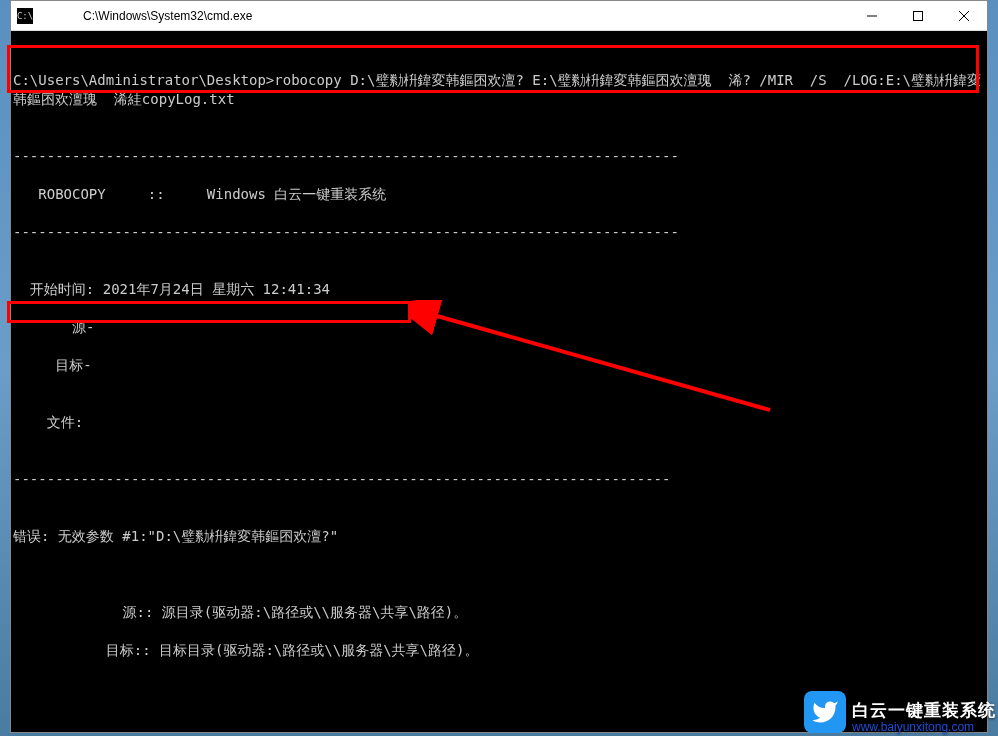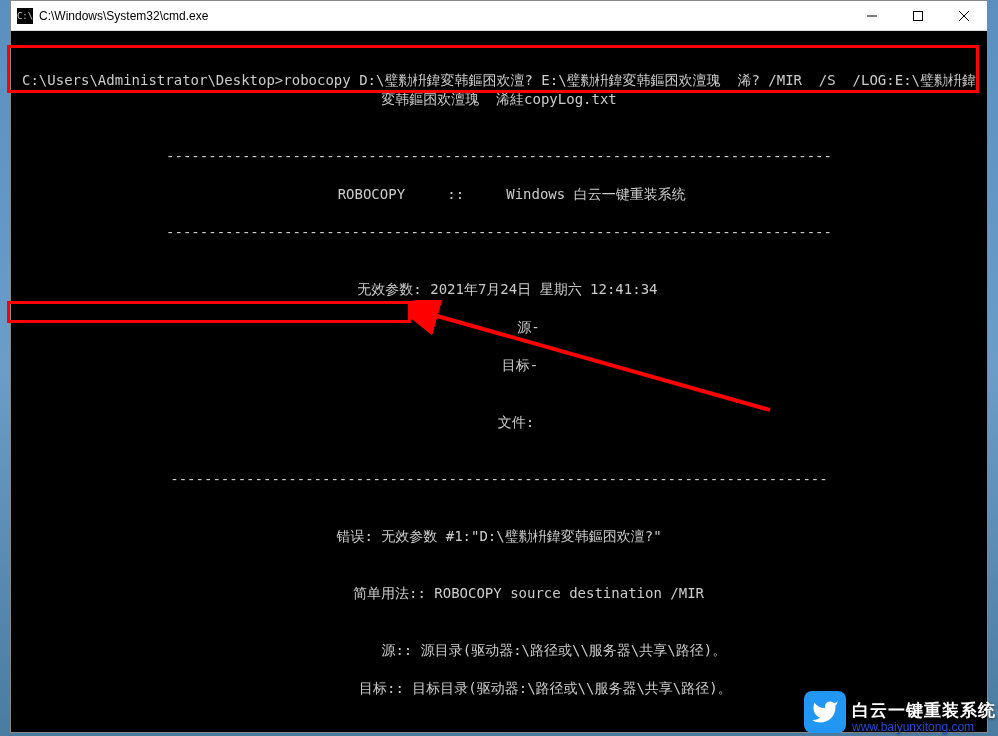--- a/index.html
+++ b/index.html
@@ -44,20 +44,21 @@
       justify-content: center;
       font-size: 9px;
       color: #ccc;
       font-family: Consolas, monospace;
     }
     .titlebar-title {
       font-size: 12px;
       font-family: "Segoe UI", sans-serif;
       color: #000;
       flex: 1;
+      margin-left: 44px;
     }
     .window-controls {
       display: flex;
       height: 100%;
     }
     .win-btn {
       width: 46px;
       height: 29px;
       display: flex;
       align-items: center;
@@ -65,26 +66,25 @@
       font-family: "Segoe UI", sans-serif;
       color: #000;
       cursor: pointer;
     }
     .terminal {
       flex: 1;
       background: #000;
       color: #ccc;
       font-size: 14px;
       line-height: 19px;
-      padding: 2px 11px;
+      padding: 2px 2px;
       overflow: hidden;
       position: relative;
       white-space: pre;
       font-family: "NSimSun", "SimSun", monospace;
-      text-align: center;
     }
     .highlight-box-1 {
       position: absolute;
       left: 7px;
       top: 45px;
       width: 972px;
       height: 48px;
       border: 3px solid #ff0000;
       pointer-events: none;
       z-index: 10;
@@ -178,31 +178,30 @@
     </div>
   </div>
   <div class="terminal">
 <div></div>
 <div class="pre-line">C:\Users\Administrator\Desktop&gt;robocopy D:\璧勬枡鍏変韩鏂囨欢澶? E:\璧勬枡鍏変韩鏂囨欢澶瑰  浠? /MIR  /S  /LOG:E:\璧勬枡鍏変韩鏂囨欢澶瑰  浠絓copyLog.txt</div>
 <div></div>
 <div>-------------------------------------------------------------------------------</div>
 <div>   ROBOCOPY     ::     Windows 白云一键重装系统</div>
 <div>-------------------------------------------------------------------------------</div>
 <div></div>
-<div>  无效参数: 2021年7月24日 星期六 12:41:34</div>
+<div>  开始时间: 2021年7月24日 星期六 12:41:34</div>
 <div>       源-</div>
 <div>     目标-</div>
 <div></div>
 <div>    文件:</div>
 <div></div>
 <div>------------------------------------------------------------------------------</div>
 <div></div>
 <div>错误: 无效参数 #1:"D:\璧勬枡鍏変韩鏂囨欢澶?"</div>
 <div></div>
-<div>       简单用法:: ROBOCOPY source destination /MIR</div>
 <div></div>
 <div>             源:: 源目录(驱动器:\路径或\\服务器\共享\路径)。</div>
 <div>           目标:: 目标目录(驱动器:\路径或\\服务器\共享\路径)。</div>
 
 <div></div>
 
 <div></div>
 <div></div>
 
 <div></div>

